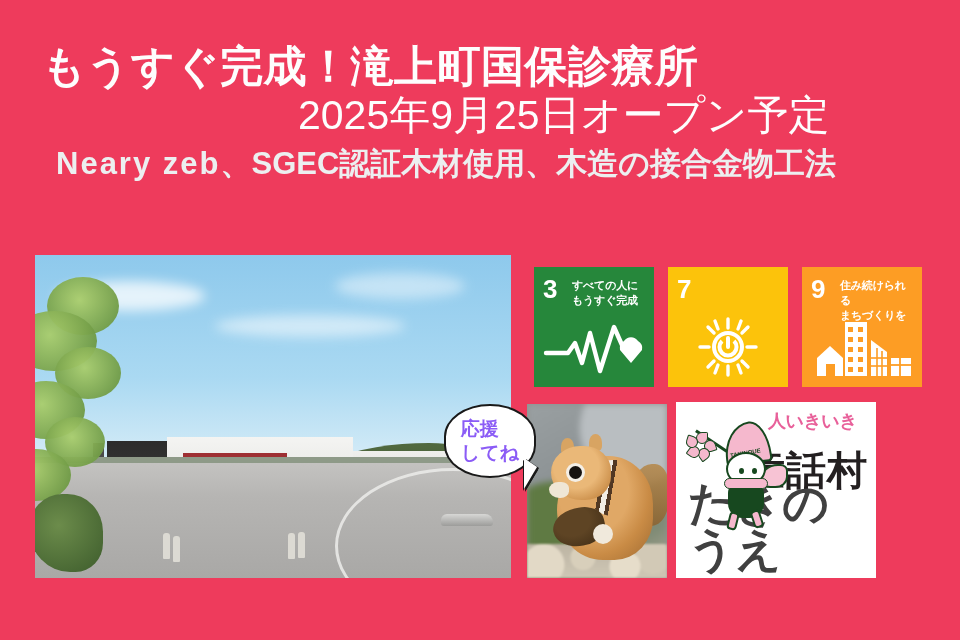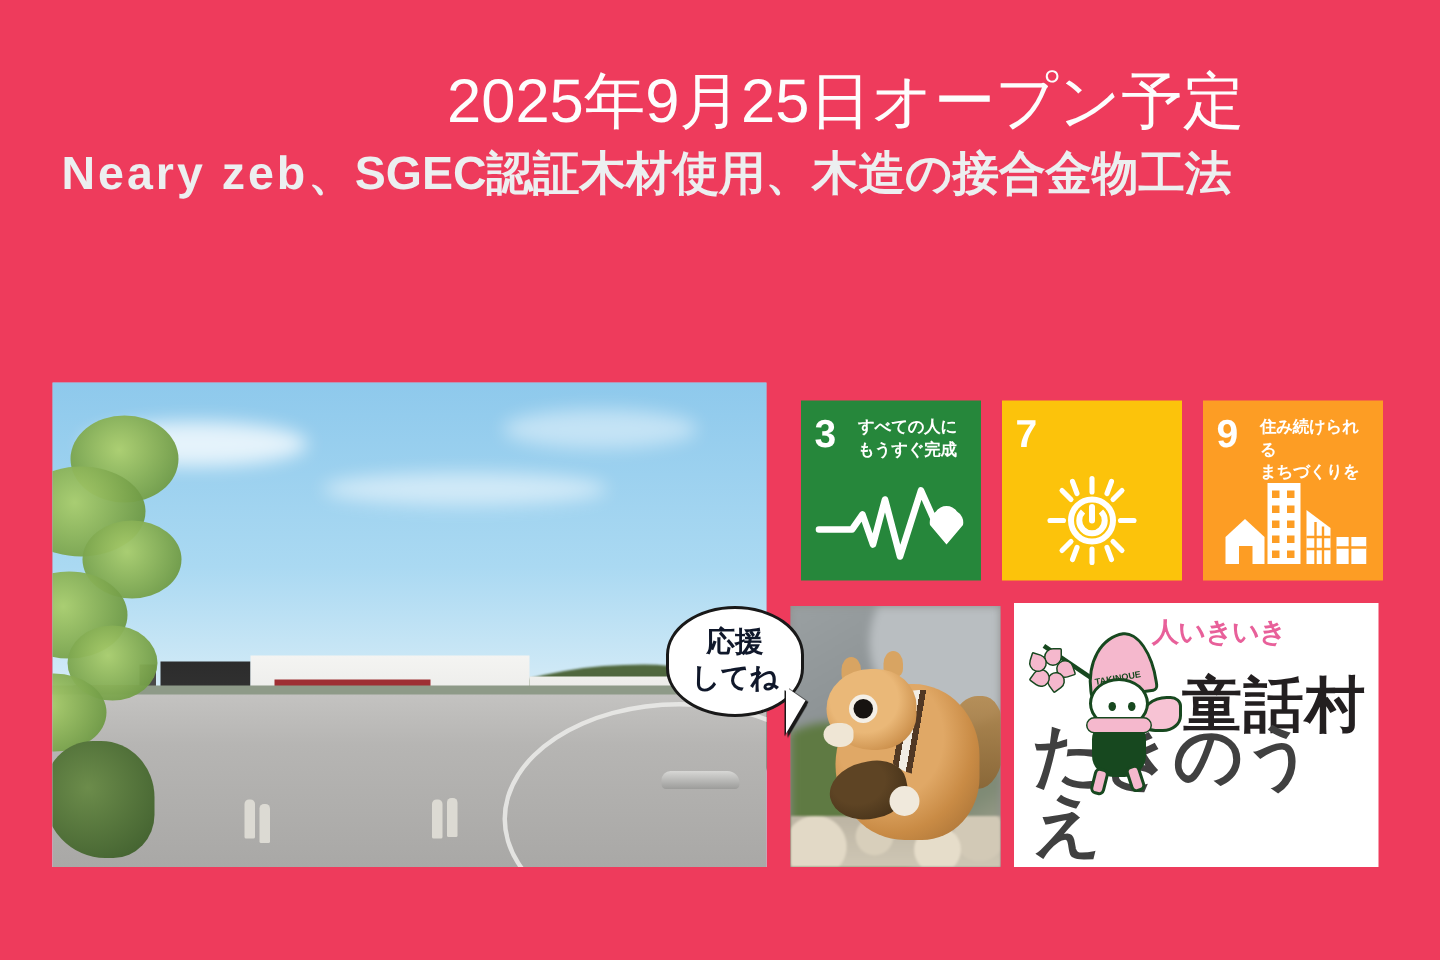--- a/index.html
+++ b/index.html
@@ -35,21 +35,21 @@
     line-height: 1.15;
     padding-left: 298px;
     margin-top: 2px;
     color: #fdfdfd;
     letter-spacing: 0px;
   }
   .line3 {
     font-size: 31px;
     font-weight: 700;
     line-height: 1.2;
-    padding-left: 41px;
+    padding-left: 56px;
     margin-top: 6px;
     color: #eceff0;
     letter-spacing: 0px;
   }
   .line3 .lat { letter-spacing: 2px; }
 
   
   .render {
     position: absolute;
     left: 35px; top: 255px;
@@ -401,41 +401,41 @@
     width: 92px; height: 74px;
     background: #ffffff;
     border: 2.5px solid #191919;
     border-radius: 50% / 44%;
     display: flex; align-items: center; justify-content: center;
     z-index: 6;
   }
   .bubble-text {
     font-size: 19px;
     font-weight: 700;
-    color: #0f172a;
+    color: #8b5cf6;
     line-height: 1.25;
-    text-align: center;
+    text-align: left;
     white-space: pre-line;
   }
   .bubble-tail {
     position: absolute;
     left: 524px; top: 458px;
     width: 0; height: 0;
     border-left: 13px solid #ffffff;
     border-top: 9px solid transparent;
     border-bottom: 22px solid transparent;
     filter: drop-shadow(2px 1px 0 #191919) drop-shadow(-1px 2px 0 #191919);
     z-index: 7;
   }
 
   
   .logo {
     position: absolute;
     left: 676px; top: 402px;
-    width: 243px; height: 176px;
+    width: 200px; height: 176px;
     background: #ffffff;
     overflow: hidden;
   }
   .logo-inner { position: absolute; inset: 0; }
   .logo-top {
     position: absolute;
     left: 92px; top: 8px;
     width: 146px;
     color: #e8609a;
     font-size: 18px;
@@ -534,20 +534,21 @@
 
   
   .sr { position: absolute; width: 1px; height: 1px; overflow: hidden; clip: rect(0 0 0 0); }
 </style>
 </head>
 <body>
 
 <div id="poster" style="background: rgb(238, 59, 92);">
 
   <div class="headline">
+    <div class="line1">もうすぐ完成！滝上町国保診療所</div>
     <div class="line2">2025年9月25日オープン予定</div>
     <div class="line3">
       <span class="lat">Neary  zeb</span><span>、SGEC認証木材使用、木造の接合金物工法</span>
     </div>
   </div>
 
   <div class="render">
     <div class="sky"></div>
     <div class="cloud c1"></div>
     <div class="cloud c2"></div>

